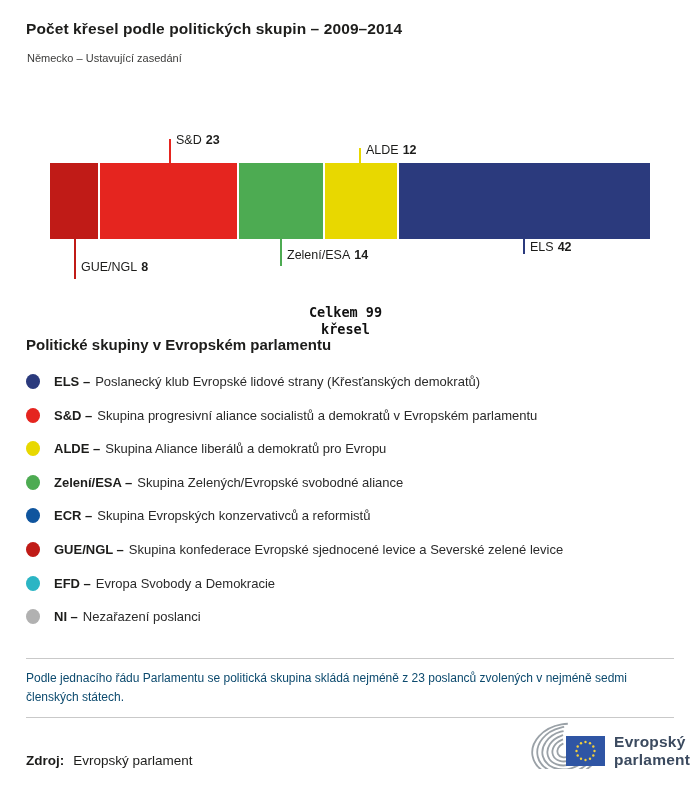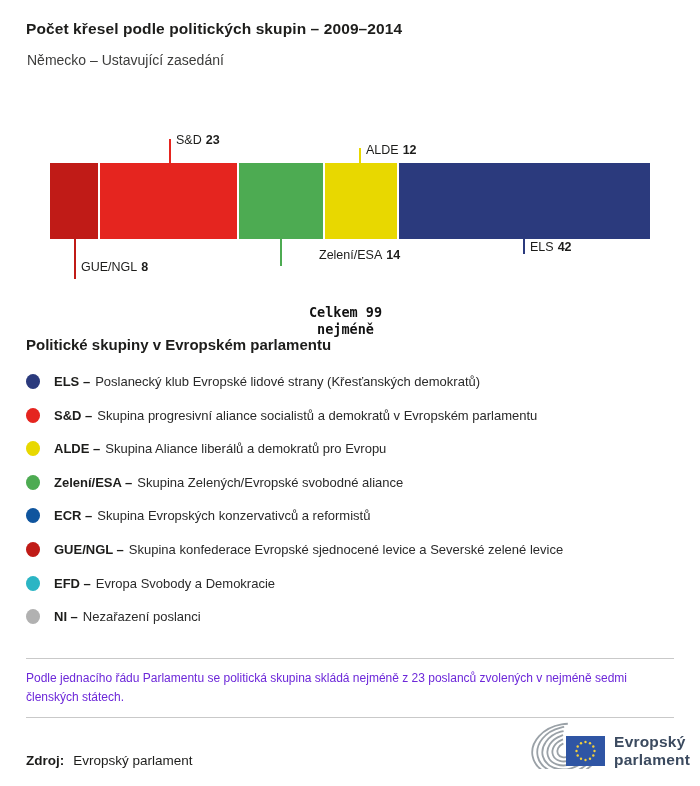--- a/index.html
+++ b/index.html
@@ -1,60 +1,60 @@
 <!DOCTYPE html>
 <html lang="cs"><head>
 <meta charset="utf-8">
 <style>
   * { margin:0; padding:0; box-sizing:border-box; }
   html,body { background:#ffffff; }
   body { font-family:"Liberation Sans","DejaVu Sans",sans-serif; color:#1d1d1b; }
   .container { position:relative; width:700px; height:769px; background:#fff; overflow:hidden; }
 
   .title { position:absolute; left:26px; top:20px; font-size:15.5px; font-weight:bold; letter-spacing:.1px; }
-  .subtitle { position:absolute; left:27px; top:52px; font-size:14px; color:#3c3c3b; }
+  .subtitle { position:absolute; left:27px; top:52px; font-size:11px; color:#3c3c3b; }
 
   
   .bar { position:absolute; left:50px; top:163px; width:600px; height:76px; display:flex; gap:2px; }
   .bar-seg { height:100%; flex-basis:0; }
 
   
   .callout-line { position:absolute; width:2px; }
   .callout-label { position:absolute; font-size:12.5px; white-space:nowrap; color:#1d1d1b; }
   .callout-label .val { font-weight:bold; margin-left:4px; }
 
   .line-sd     { left:169px; top:139px; height:24px; }
   .label-sd    { left:176px; top:133px; }
   .line-alde   { left:359px; top:148px; height:15px; }
   .label-alde  { left:366px; top:143px; }
   .line-gue    { left:74px;  top:239px; height:40px; }
   .label-gue   { left:81px;  top:260px; }
   .line-zeleni { left:280px; top:239px; height:27px; }
-  .label-zeleni{ left:287px; top:248px;margin-left:32px; }
+  .label-zeleni{ left:287px; top:248px; }
   .line-els    { left:523px; top:239px; height:15px; }
   .label-els   { left:530px; top:240px; }
 
   
   .total-row { position:absolute; left:57px; width:577px; top:302px; height:38px; display:flex; align-items:center;flex-direction:column; }
   .total-rule { flex:1; height:1px; background:#c9c9c9; }
   .total-text { padding:0 30px; text-align:center; font-family:"DejaVu Sans Mono","Liberation Mono",monospace; font-weight:bold; font-size:13.5px; line-height:17px; color:#111; }
 
   .legend-heading { position:absolute; left:26px; top:336px; font-size:15px; font-weight:bold; }
   .legend { position:absolute; left:26px; top:374px; }
   .legend-row { display:flex; align-items:center; height:15px; margin-bottom:18.6px; }
   .legend-dot { width:14px; height:15px; border-radius:50%; flex:0 0 14px; }
   .legend-text { margin-left:14px; font-size:13px; white-space:nowrap; }
   .legend-code { font-weight:bold; margin-right:5px; }
   .legend-desc { color:#2a2a2a; }
 
   .rule { position:absolute; left:26px; width:648px; height:1px; background:#c9c9c9; }
   .rule-1 { top:658px; }
   .rule-2 { top:717px; }
 
-  .footnote { position:absolute; left:26px; top:669px; width:636px; font-size:12px; line-height:19px; color:#6d28d9; }
+  .footnote { position:absolute; left:26px; top:669px; width:636px; font-size:12px; line-height:19px; color:#0c4a6e; }
 
   .source { position:absolute; left:26px; top:753px; font-size:13.5px; }
   .source-label { font-weight:bold; margin-right:9px; }
 
   .logo { position:absolute; right:10px; top:722px; display:flex; align-items:center; }
   .logo-text { margin-left:8px; font-size:15.5px; font-weight:bold; color:#3b4a5f; line-height:18px; letter-spacing:.2px; }
 </style>
 </head>
 <body>
 
@@ -93,21 +93,21 @@
 
   <div class="callout-line line-els" style="background-color: rgb(43, 58, 125);"></div>
   <div class="callout-label label-els">
     <span>ELS</span><span class="val">42</span>
   </div>
 
   <div class="total-row">
     <div class="total-rule"></div>
     <div class="total-text">
       <div>Celkem 99</div>
-      <div>nejméně</div>
+      <div>křesel</div>
     </div>
     <div class="total-rule"></div>
   </div>
 
   <div class="legend-heading">Politické skupiny v Evropském parlamentu</div>
 
   <div class="legend">
     <div class="legend-row">
       <span class="legend-dot" style="background-color: rgb(43, 58, 125);"></span>
       <span class="legend-text"><span class="legend-code">ELS –</span><span class="legend-desc">Poslanecký klub Evropské lidové strany (Křesťanských demokratů)</span></span>

